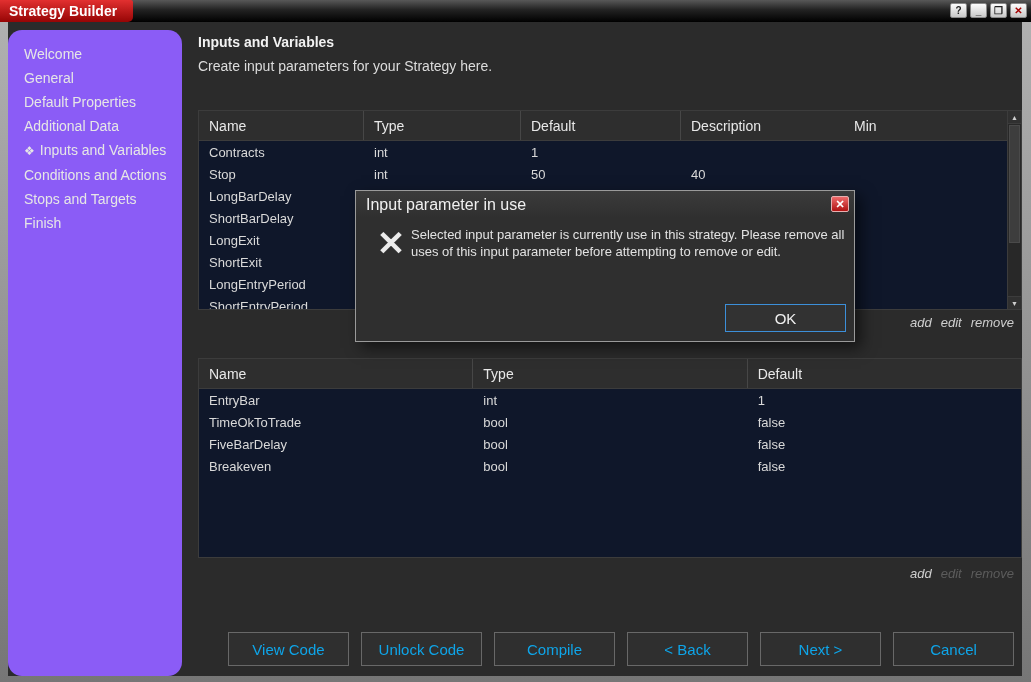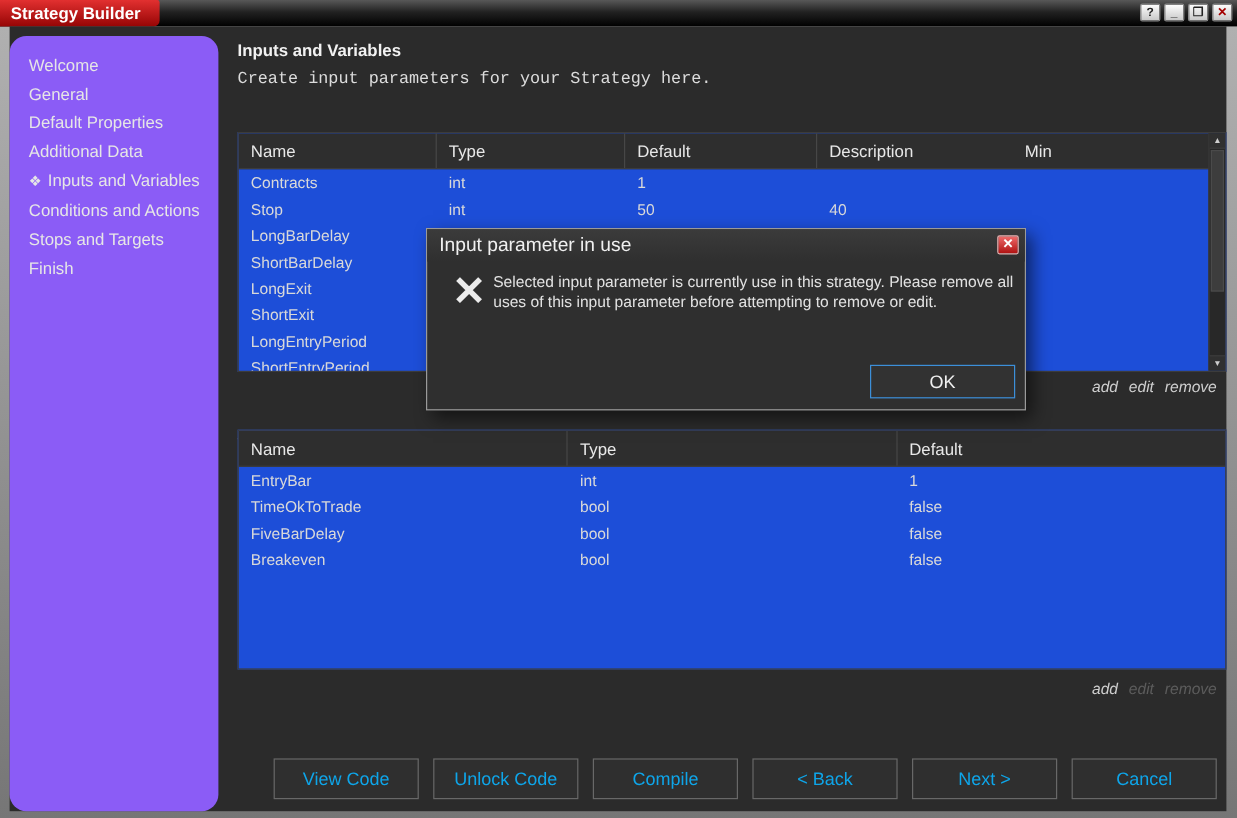--- a/index.html
+++ b/index.html
@@ -23,25 +23,25 @@
   .win-btn.close span{color:#a40000;}
   
   .inner{position:absolute;left:8px;top:22px;width:1014px;height:654px;background:#2b2b2b;}
   
   .sidebar{position:absolute;left:0;top:8px;bottom:0;width:174px;background:#8b5cf6;padding-top:12px;border-radius:14px;}
   .side-item{padding:4px 4px 4px 16px;font-size:14px;color:#e6e6e6;line-height:16px;white-space:nowrap;cursor:default;}
   .side-item .diamond{margin-right:5px;font-size:12px;}
   
   .main{position:absolute;left:174px;top:0;right:0;bottom:0;}
   .page-heading{position:absolute;left:16px;top:12px;font-size:14px;font-weight:bold;color:#f2f2f2;}
-  .page-sub{position:absolute;left:16px;top:36px;font-size:14px;color:#dcdcdc;font-family:Liberation Mono, monospace;}
+  .page-sub{position:absolute;left:16px;top:36px;font-size:14px;color:#dcdcdc;}
   .section-label{position:absolute;left:16px;font-size:14px;color:#dcdcdc;margin-top:30px;}
   .lbl-inputs{top:62px;} .lbl-vars{top:310px;}
   
-  .table{position:absolute;left:16px;width:824px;height:200px;background:#1d4ed8;border:1px solid #3c3c3c;overflow:hidden;}
+  .table{position:absolute;left:16px;width:824px;height:200px;background:#0f172a;border:1px solid #3c3c3c;overflow:hidden;}
   .inputs-table{top:88px;} .vars-table{top:336px;}
   .thead{display:flex;height:30px;background:#2e2e2e;border-bottom:1px solid #3c3c3c;}
   .th{display:flex;align-items:center;padding-left:10px;font-size:14px;color:#e8e8e8;border-right:1px solid #474747;overflow:hidden;white-space:nowrap;}
   .trow{display:flex;height:22px;cursor:default;}
   .td{display:flex;align-items:center;padding-left:10px;font-size:13px;color:#d9d9d9;overflow:hidden;white-space:nowrap;}
   
   .c1{width:165px;} .c2{width:157px;} .c3{width:160px;} .c4{width:165px;} .c5{width:163px;border-right:none;}
   
   .v1{width:275px;} .v2{width:275px;} .v3{width:274px;border-right:none;}
   

